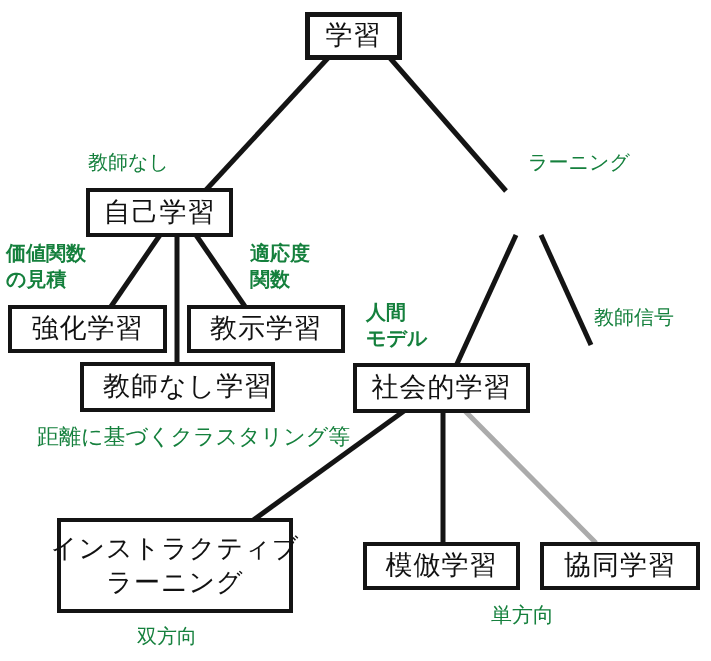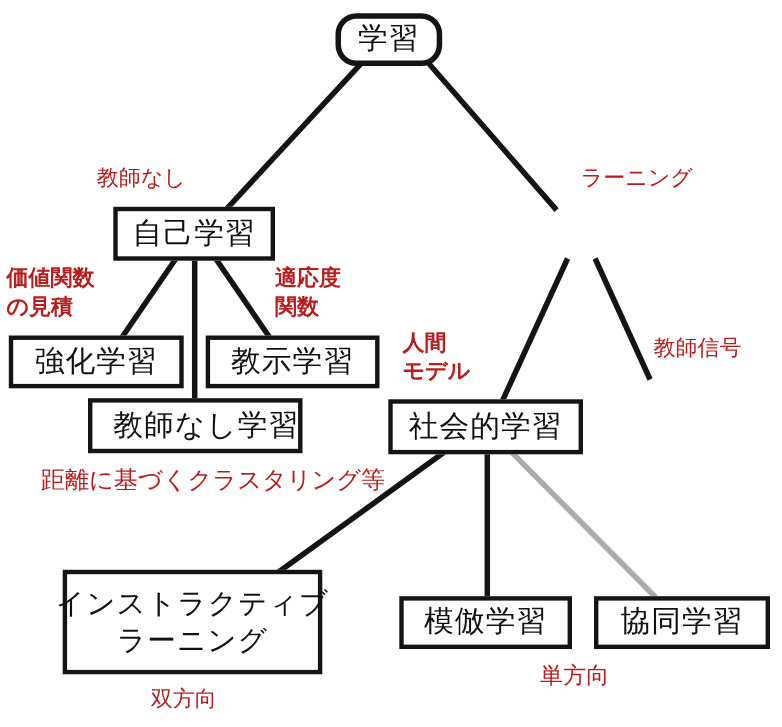--- a/index.html
+++ b/index.html
@@ -37,27 +37,27 @@
     line-height: 1.3;
     letter-spacing: 1px;
     color: #111111;
     white-space: nowrap;
   }
   .node.root { border-width: 5px; }
   .annotation {
     position: absolute;
     font-size: 20px;
     line-height: 1.28;
-    color: #b91c1c;
+    color: #15803d;
     white-space: nowrap;
   }
   .annotation.center { text-align: left; font-weight: bold; }
   
-  #n-learning      { left: 305px; top: 12px;  width: 97px;  height: 48px; border-radius: 19px; }
-  #n-self          { left: 103px; top: 188px; width: 147px; height: 49px; }
+  #n-learning      { left: 305px; top: 12px;  width: 97px;  height: 48px; }
+  #n-self          { left: 86px; top: 188px; width: 147px; height: 49px; }
   #n-instructed    { left: 458px; top: 188px; width: 142px; height: 49px; }
   #n-reinforce     { left: 8px;   top: 305px; width: 159px; height: 48px; }
   #n-evolution     { left: 187px; top: 305px; width: 158px; height: 48px; }
   #n-unsupervised  { left: 80px;  top: 362px; width: 195px; height: 50px; padding-left: 20px; }
   #n-social        { left: 353px; top: 363px; width: 177px; height: 50px; align-items: center; }
   #n-errorbased    { left: 539px; top: 342px; width: 159px; height: 94px; }
   #n-instructive   { left: 57px;  top: 518px; width: 236px; height: 95px; font-size: 26px; }
   #n-imitation     { left: 363px; top: 542px; width: 157px; height: 48px; }
   #n-cooperative   { left: 540px; top: 542px; width: 160px; height: 48px; }
   

